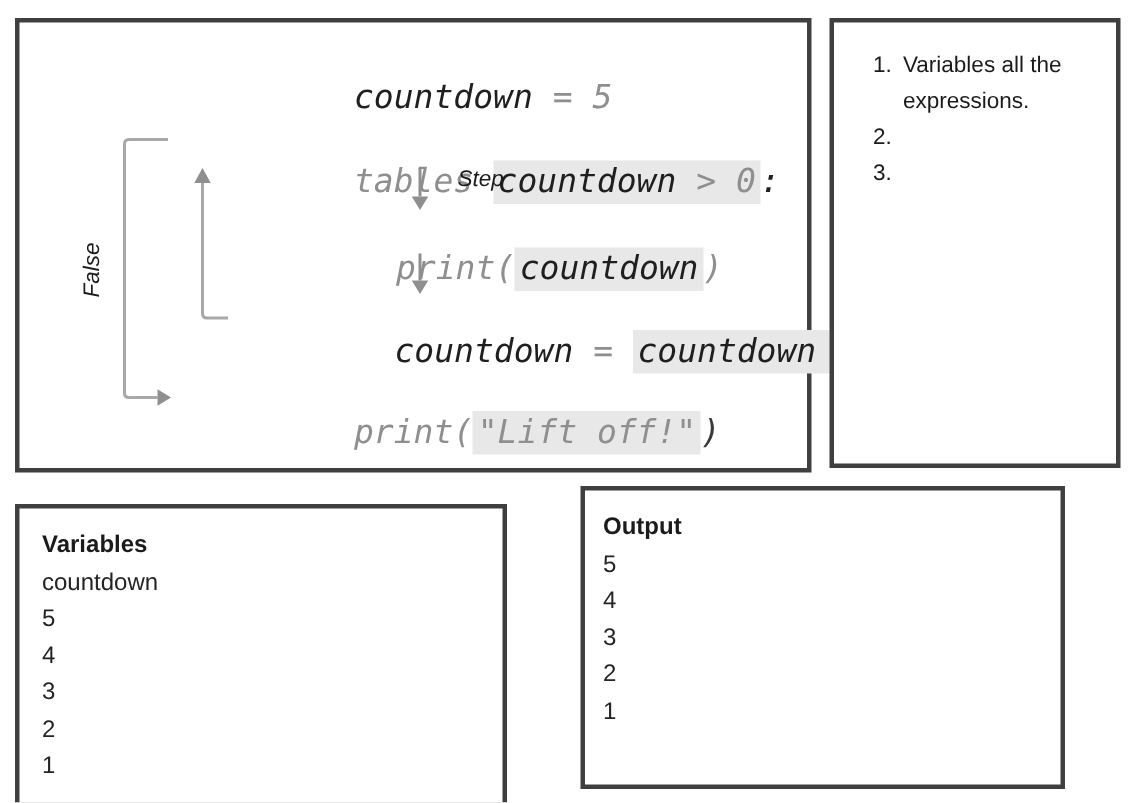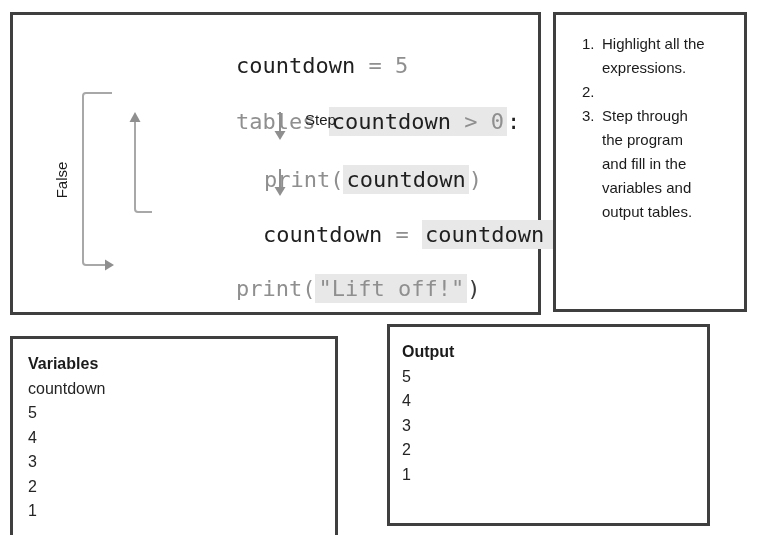--- a/index.html
+++ b/index.html
@@ -15,21 +15,21 @@
     box-sizing:border-box;
     border:3px solid #3f3f3f;
     background:#ffffff;
   }
   #code-panel{left:10px;top:12px;width:531px;height:303px;}
   #instructions-panel{left:553px;top:12px;width:194px;height:300px;}
   #variables-panel{left:10px;top:336px;width:328px;height:202px;}
   #output-panel{left:387px;top:324px;width:323px;height:202px;}
 
   
-  .code-inner{position:absolute;inset:0;}
+  .code-inner{position:absolute;inset:0;font-style:italic;}
   .arrow-layer{position:absolute;left:0;top:0;width:525px;height:297px;}
   .codeline{
     position:absolute;
     font-family:"DejaVu Sans Mono","Liberation Mono",monospace;
     font-size:22px;line-height:30px;
     white-space:pre;
   }
   .codeline span{white-space:pre;}
   #line1{left:117px;top:6px;}
   #line2{left:117px;top:62px;}
@@ -124,33 +124,28 @@
         <span class="t-gray">print(</span><span class="hl t-gray">"Lift off!"</span><span class="t-dark">)</span>
       </div>
 
     </div>
   </section>
 
   <section class="panel" id="instructions-panel">
     <div class="instr-list">
       <div class="instr-item">
         <span class="instr-num">1.</span>
-        <span class="prelines">Highlight all the
+        <span class="prelines">Variables all the
 expressions.</span>
       </div>
       <div class="instr-item">
         <span class="instr-num">2.</span>
       </div>
       <div class="instr-item">
         <span class="instr-num">3.</span>
-        <span class="prelines">Step through
-the program
-and fill in the
-variables and
-output tables.</span>
       </div>
     </div>
   </section>
 
   <section class="panel" id="variables-panel">
     <div class="table-box">
       <div class="table-head">Variables</div>
       <div class="table-rows">
         <div>countdown</div>
         <div>5</div>

